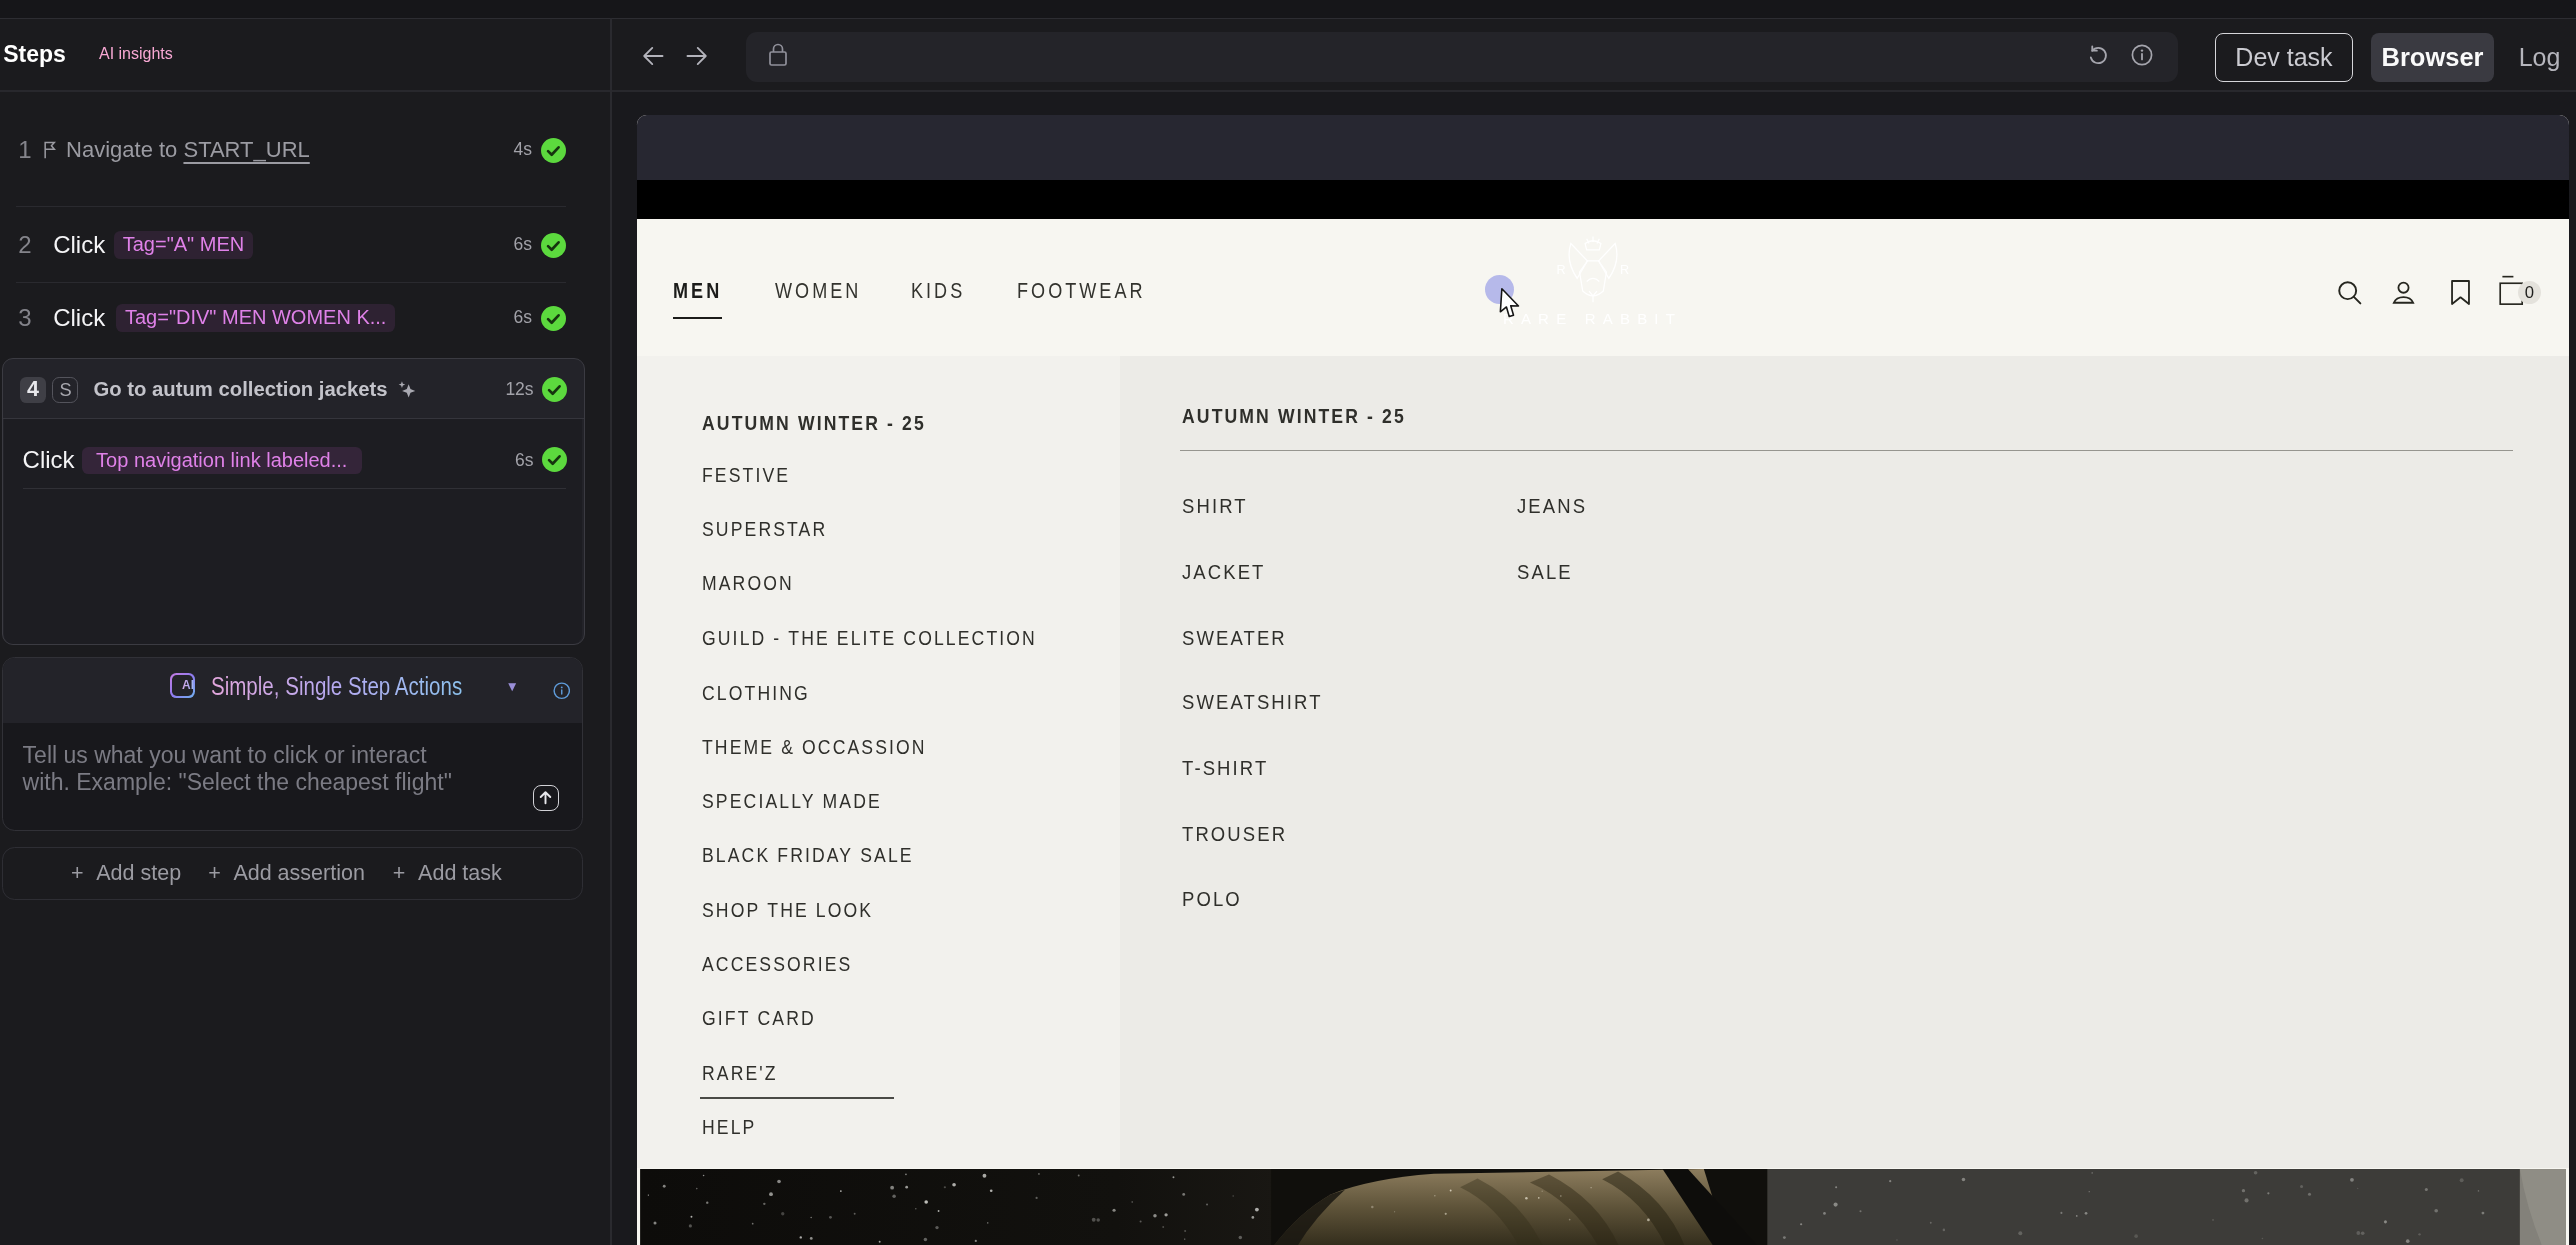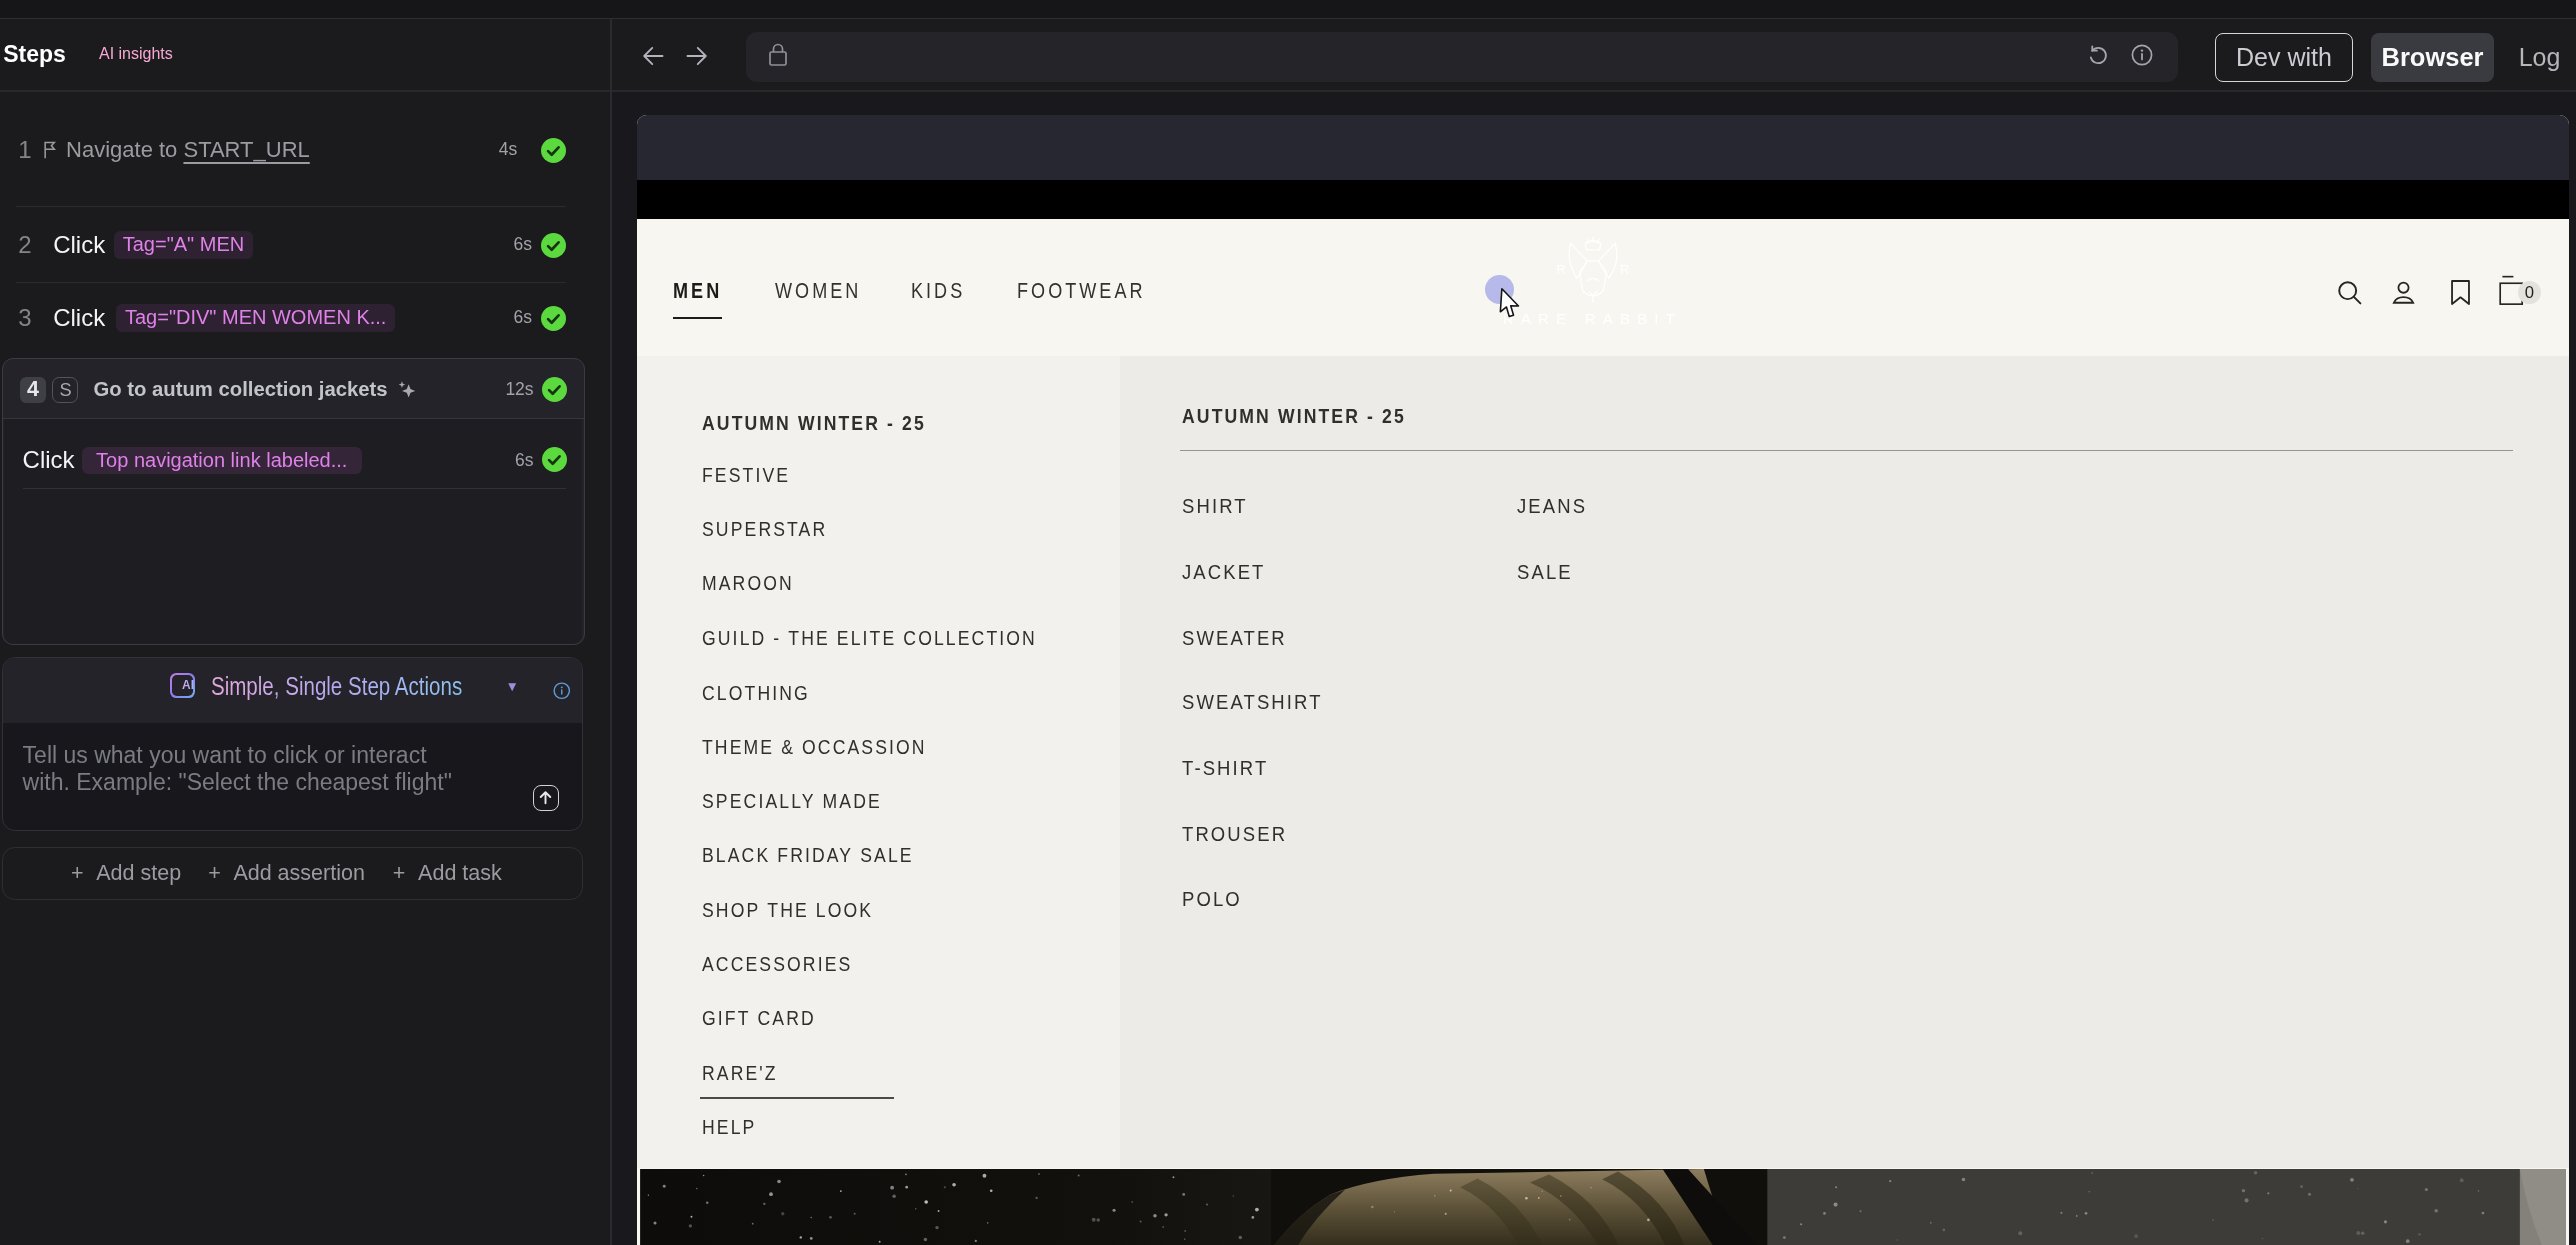--- a/index.html
+++ b/index.html
@@ -30,21 +30,21 @@
     </div>
 
   <div class="ct" style="left:18.3px;top:127px;height:45px;">
     <span style="font-size:24px;color:#84848b;">1</span>
     <svg width="20" height="20" viewBox="0 0 24 24" style="margin-left:9.6px;" fill="none" stroke="#9b9ba2" stroke-width="1.8">
         <path d="M5 22 V3 h11 l-3.5 4 3.5 4 H5"></path>
       </svg>
     <span style="font-size:22px;color:#9b9ba2;margin-left:4.8px;">Navigate to&nbsp;</span>
     <span style="font-size:22px;color:#9b9ba2;text-decoration:underline;text-underline-offset:4.8px;">START_URL</span>
   </div>
-  <div class="ct" style="left:484px;top:127px;width:48px;height:45px;justify-content:center;">
+  <div class="ct" style="left:484px;top:127px;width:48px;height:45px;justify-content:flex-end;">
     <span style="font-size:17.5px;color:#a2a2a9;">4s</span>
     </div>
   <svg class="abs" style="left:541px;top:138px;" width="25" height="25" viewBox="0 0 29 29">
     <circle cx="14.5" cy="14.5" r="14.5" fill="#5cd93e"></circle>
     <path d="M8.2 15.2 l4.2 4.2 8-8.6" stroke="#16340f" stroke-width="3.1" fill="none" stroke-linecap="round" stroke-linejoin="round"></path>
     </svg>
   <div class="sep" style="left:16px;top:206px;width:550px;"></div>
 
   <div class="ct" style="left:18.3px;top:223px;height:43px;">
     <span style="font-size:24px;color:#84848b;">2</span>
@@ -164,21 +164,21 @@
     <path d="M5.5 7 a8 8 0 1 1 -1.5 7"></path>
       <path d="M5.5 2.5 V7 h4.8" stroke-linejoin="round"></path>
     </svg>
   <svg class="abs" style="left:2131px;top:44px;" width="22" height="22" viewBox="0 0 22 22" fill="none">
     <circle cx="11" cy="11" r="9.6" stroke="#a5a5ad" stroke-width="1.7"></circle>
     <path d="M11 10 v5.4" stroke="#a5a5ad" stroke-width="1.8" stroke-linecap="round"></path>
     <circle cx="11" cy="6.6" r="1.2" fill="#a5a5ad"></circle>
     </svg>
   <div class="ct" style="left:2215px;top:33px;width:138px;height:49px;box-sizing:border-box;
        border:1.6px solid #d6d6da;border-radius:8px;justify-content:center;">
-    <span style="font-size:25px;color:#cbcbd1;">Dev with</span>
+    <span style="font-size:25px;color:#cbcbd1;">Dev task</span>
     </div>
   <div class="ct" style="left:2371px;top:33px;width:123px;height:49px;background:#3a3a41;
        border-radius:8px;justify-content:center;">
     <span style="font-size:25.5px;font-weight:700;color:#fafafa;">Browser</span>
     </div>
   <div class="ct" style="left:2514px;top:33px;width:51px;height:49px;justify-content:center;">
     <span style="font-size:25px;color:#b5b5bc;">Log</span>
     </div>
 
   <div class="abs" style="left:612px;top:92px;width:1964px;height:1154px;background:#19191d;"></div>

